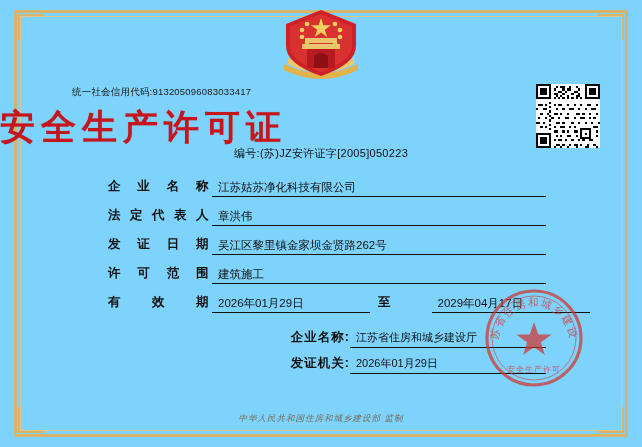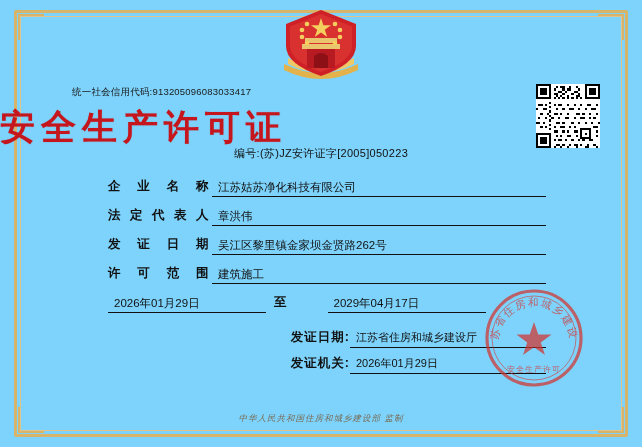--- a/index.html
+++ b/index.html
@@ -449,34 +449,35 @@
 
 
     <div class="row">
       <div class="label">许可范围</div>
       <div class="value-wrap">
         <span class="value">建筑施工</span>
       </div>
     </div>
 
     <div class="row validity">
+      <div class="label">有效期</div>
       <div class="value-wrap">
         <span class="value">2026年01月29日</span>
       </div>
       <div class="sep">至</div>
       <div class="value-wrap second">
         <span class="value">2029年04月17日</span>
       </div>
     </div>
 
   </div>
 
   <div class="issuer">
     <div class="issuer-row">
-      <div class="issuer-label">发证日期:</div>
+      <div class="issuer-label">企业名称:</div>
       <div class="issuer-value-wrap">
         <span class="issuer-value">江苏省住房和城乡建设厅</span>
       </div>
     </div>
     <div class="issuer-row">
       <div class="issuer-label">发证机关:</div>
       <div class="issuer-value-wrap">
         <span class="issuer-value">2026年01月29日</span>
       </div>
     </div>

